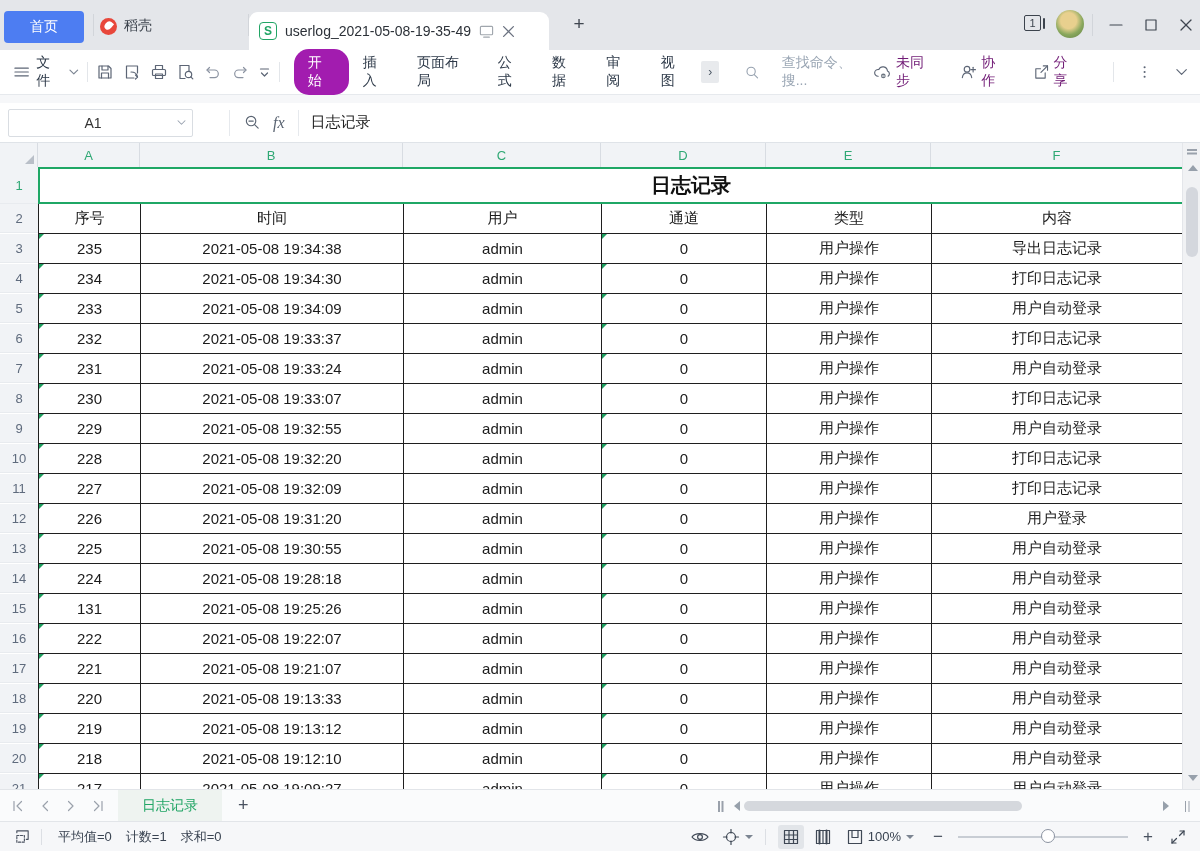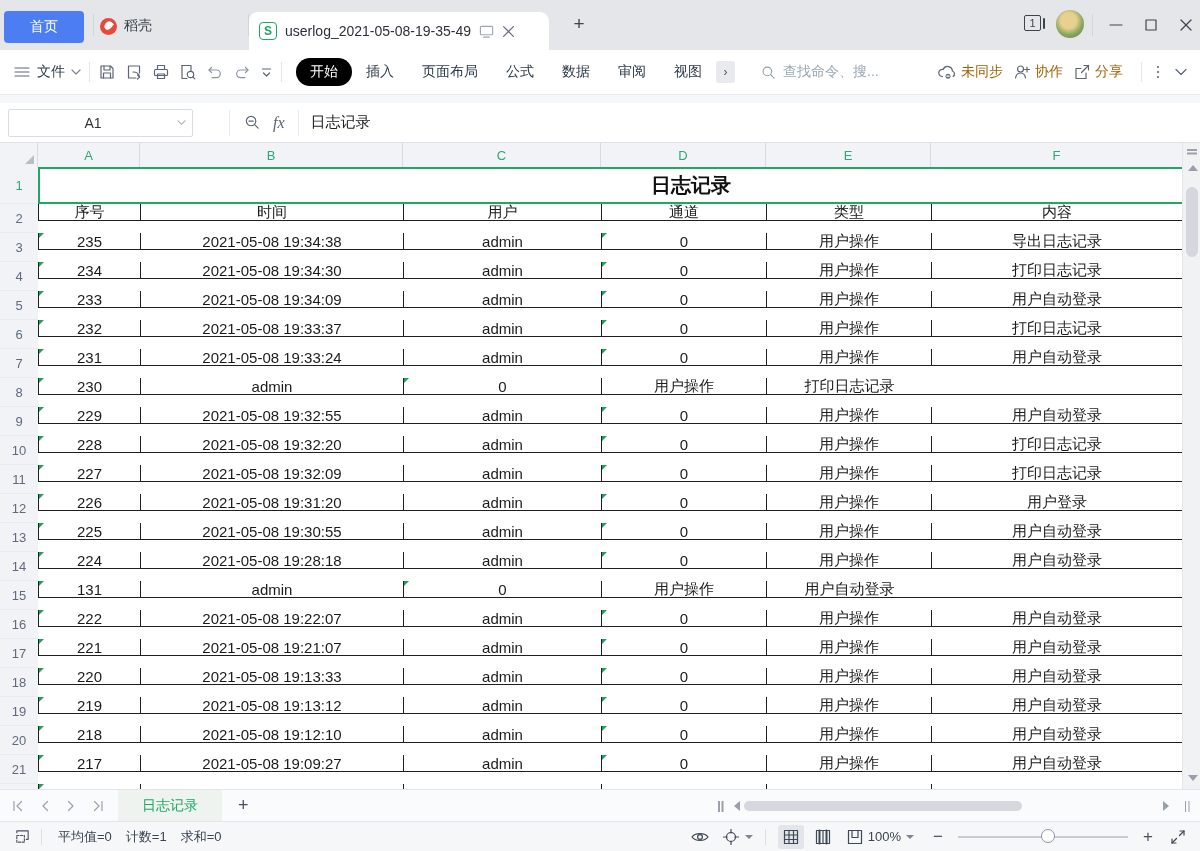--- a/index.html
+++ b/index.html
@@ -24,25 +24,25 @@
   .win-badge .box { width:17px; height:16px; border:1.4px solid #3c434d; border-radius:2px; font-size:11px; color:#3c434d; display:flex; align-items:center; justify-content:center; }
   .win-badge .bar { width:2px; height:11px; background:#3c434d; border-radius:1px; }
   .avatar { left:1056px; top:10px; width:28px; height:28px; border-radius:50%; background:radial-gradient(circle at 45% 38%, #e8d08e 0 34%, #8aa85e 60%, #5d7c41 100%); }
   .win-ctl { top:13px; width:32px; height:24px; display:flex; align-items:center; justify-content:center; }
 
   
   .toolbar { left:0; top:50px; width:1200px; height:45px; background:#fff; border-bottom:1px solid #e6e9ed; display:flex; align-items:center; }
   .tool-sep { width:1px; height:20px; background:#e3e6ea; margin:0 8px; flex:0 0 auto; }
   .file-group { display:flex; align-items:center; gap:6px; padding-left:13px; font-size:14px; color:#2e3a49; }
   .qat { display:flex; align-items:center; gap:9px; }
-  .start-pill { background:#000000; color:#fff; font-size:14px; border-radius:15px; padding:5px 14px; margin:0 6px; }
+  .start-pill { background:#a21caf; color:#fff; font-size:14px; border-radius:15px; padding:5px 14px; margin:0 6px; }
   .menus { display:flex; align-items:center; gap:28px; font-size:14px; color:#2e3a49; margin-left:8px; }
   .more-btn { width:19px; height:22px; background:#e8eaed; border-radius:2px; margin-left:14px; display:flex; align-items:center; justify-content:center; color:#4a5563; font-size:12px; }
-  .searchbox { display:flex; align-items:center; gap:7px; margin-left:26px; color:#9aa6b4; font-size:14px; }
-  .tb-right { margin-left:auto; display:flex; align-items:center; gap:1px; padding-right:12px; font-size:14px; color:#a16207; }
+  .searchbox { display:flex; align-items:center; gap:22px; margin-left:26px; color:#9aa6b4; font-size:14px; }
+  .tb-right { margin-left:auto; display:flex; align-items:center; gap:16px; padding-right:12px; font-size:14px; color:#701a75; }
   .tb-right .lbl-group { display:flex; align-items:center; gap:4px; margin-right:9px; }
 
   
   .band { left:0; top:95px; width:1200px; height:8px; background:#f6f7f9; }
   .formulabar { left:0; top:103px; width:1200px; height:40px; background:#fff; border-bottom:1px solid #dfe3e8; display:flex; align-items:center; }
   .namebox { margin-left:8px; width:185px; height:28px; border:1px solid #d9dde2; border-radius:2px; display:flex; align-items:center; }
   .namebox .ref { flex:1; text-align:center; font-size:14px; color:#333; }
   .fb-sep { width:1px; height:26px; background:#e6e9ed; }
   .fx { font-family:"Liberation Serif","DejaVu Serif",serif; font-style:italic; font-size:16px; color:#5a6472; }
   .fb-value { font-size:15px; color:#222; margin-left:12px; }
@@ -62,21 +62,21 @@
   .sheet-row { display:flex; }
   .rowhead { width:38px; background:#f1f3f6; display:flex; align-items:center; justify-content:center; font-size:13px; color:#5f6b7d; border-bottom:1px solid #e8ebef; }
   .cells { width:1144px; display:grid; grid-template-columns:102px 263px 198px 165px 165px 1fr; border-left:1px solid #1f1f1f; border-bottom:1px solid #1f1f1f; background:#fff; }
   .c { position:relative; display:flex; align-items:center; justify-content:center; font-size:15px; color:#1b1b1b; border-right:1px solid #1f1f1f; overflow:hidden; white-space:nowrap; }
   .c:last-child { border-right:none; }
   .tri { position:absolute; top:0; left:0; width:0; height:0; border-top:5px solid #1e9e5f; border-right:5px solid transparent; }
   .title-row-wrap { display:flex; height:37px; }
   .title-row-wrap .rowhead { color:#2fa874; }
   .title-cells { width:1144px; position:relative; background:#fff; border:2px solid #1fa765; border-right:none; }
   .sheet-title { position:absolute; left:0; right:-160px; top:0; bottom:0; display:flex; align-items:center; justify-content:center; font-size:20px; font-weight:bold; color:#111; }
-  .hdr-row .cells, .data-row .cells { height:17px; }
+  .hdr-row .cells, .data-row .cells { height:30px; }
   .hdr-row .rowhead, .data-row .rowhead { height:29px; }
   .partial-row { display:flex; height:5px; }
   .partial-row .cells { border-bottom:none; height:5px; }
 
   
   .vscroll { left:1182px; top:143px; width:18px; height:646px; background:#f1f2f4; border-left:1px solid #e4e6ea; }
   .vhandle { left:4px; top:6px; width:10px; height:1.5px; background:#9aa1ab; box-shadow:0 3.5px 0 #9aa1ab; }
   .varrow-up { left:4.5px; top:22px; width:0; height:0; border-left:5px solid transparent; border-right:5px solid transparent; border-bottom:6px solid #97a0ab; }
   .vthumb { left:3px; top:44px; width:12px; height:70px; background:#d4d7dd; border-radius:6px; }
   .varrow-dn { left:4.5px; bottom:8px; width:0; height:0; border-left:5px solid transparent; border-right:5px solid transparent; border-top:6px solid #97a0ab; }
@@ -448,20 +448,23 @@
       </div>
 
       <div class="sheet-row data-row">
         <div class="rowhead">8</div>
         <div class="cells">
           <div class="c">
             <span class="tri"></span>
             <span>230</span>
           </div>
           <div class="c">
+            <span>2021-05-08 19:33:07</span>
+          </div>
+          <div class="c">
             <span>admin</span>
           </div>
           <div class="c">
             <span class="tri"></span>
             <span>0</span>
           </div>
           <div class="c">
             <span>用户操作</span>
           </div>
           <div class="c">
@@ -625,20 +628,23 @@
           </div>
         </div>
       </div>
 
       <div class="sheet-row data-row">
         <div class="rowhead">15</div>
         <div class="cells">
           <div class="c">
             <span class="tri"></span>
             <span>131</span>
+          </div>
+          <div class="c">
+            <span>2021-05-08 19:25:26</span>
           </div>
           <div class="c">
             <span>admin</span>
           </div>
           <div class="c">
             <span class="tri"></span>
             <span>0</span>
           </div>
           <div class="c">
             <span>用户操作</span>

